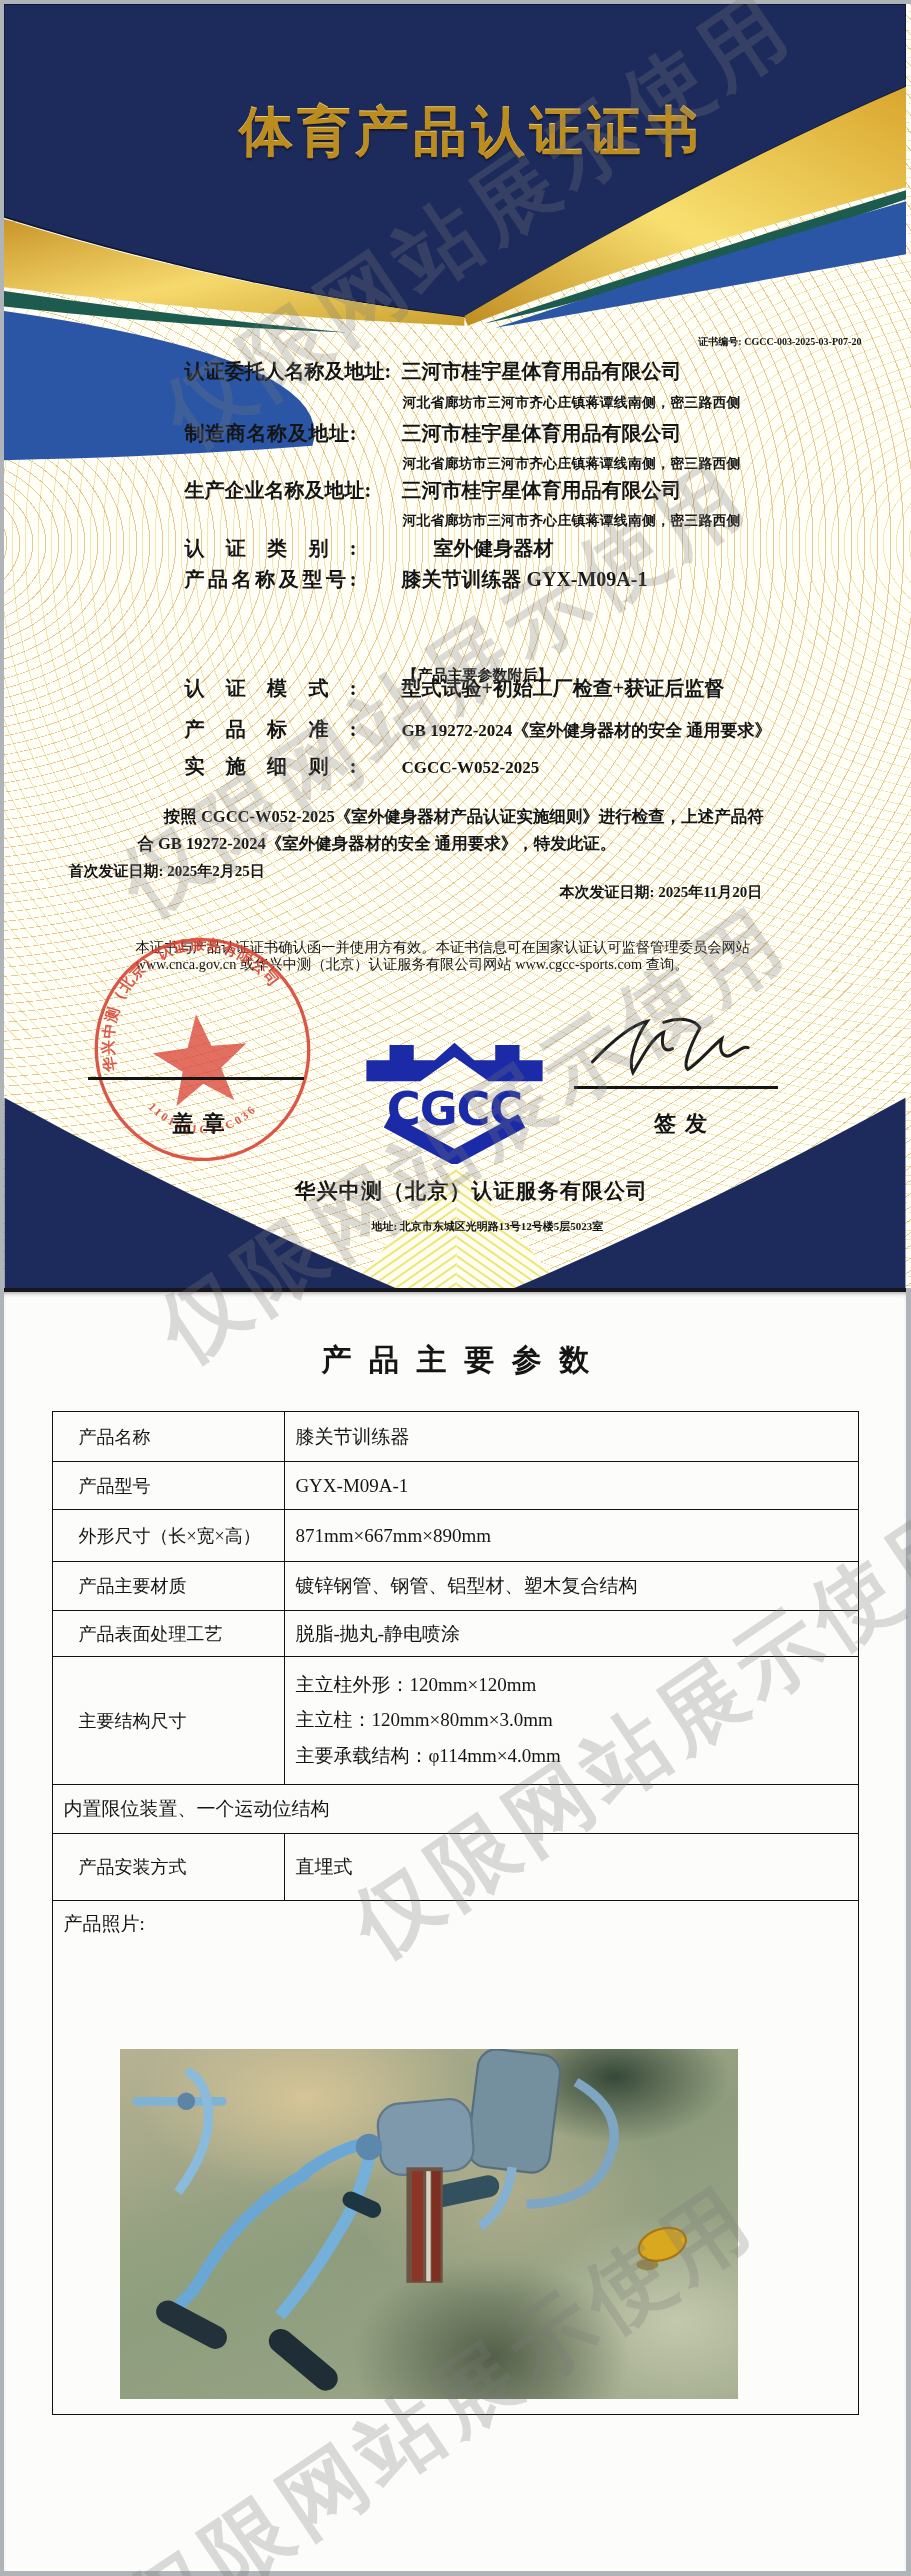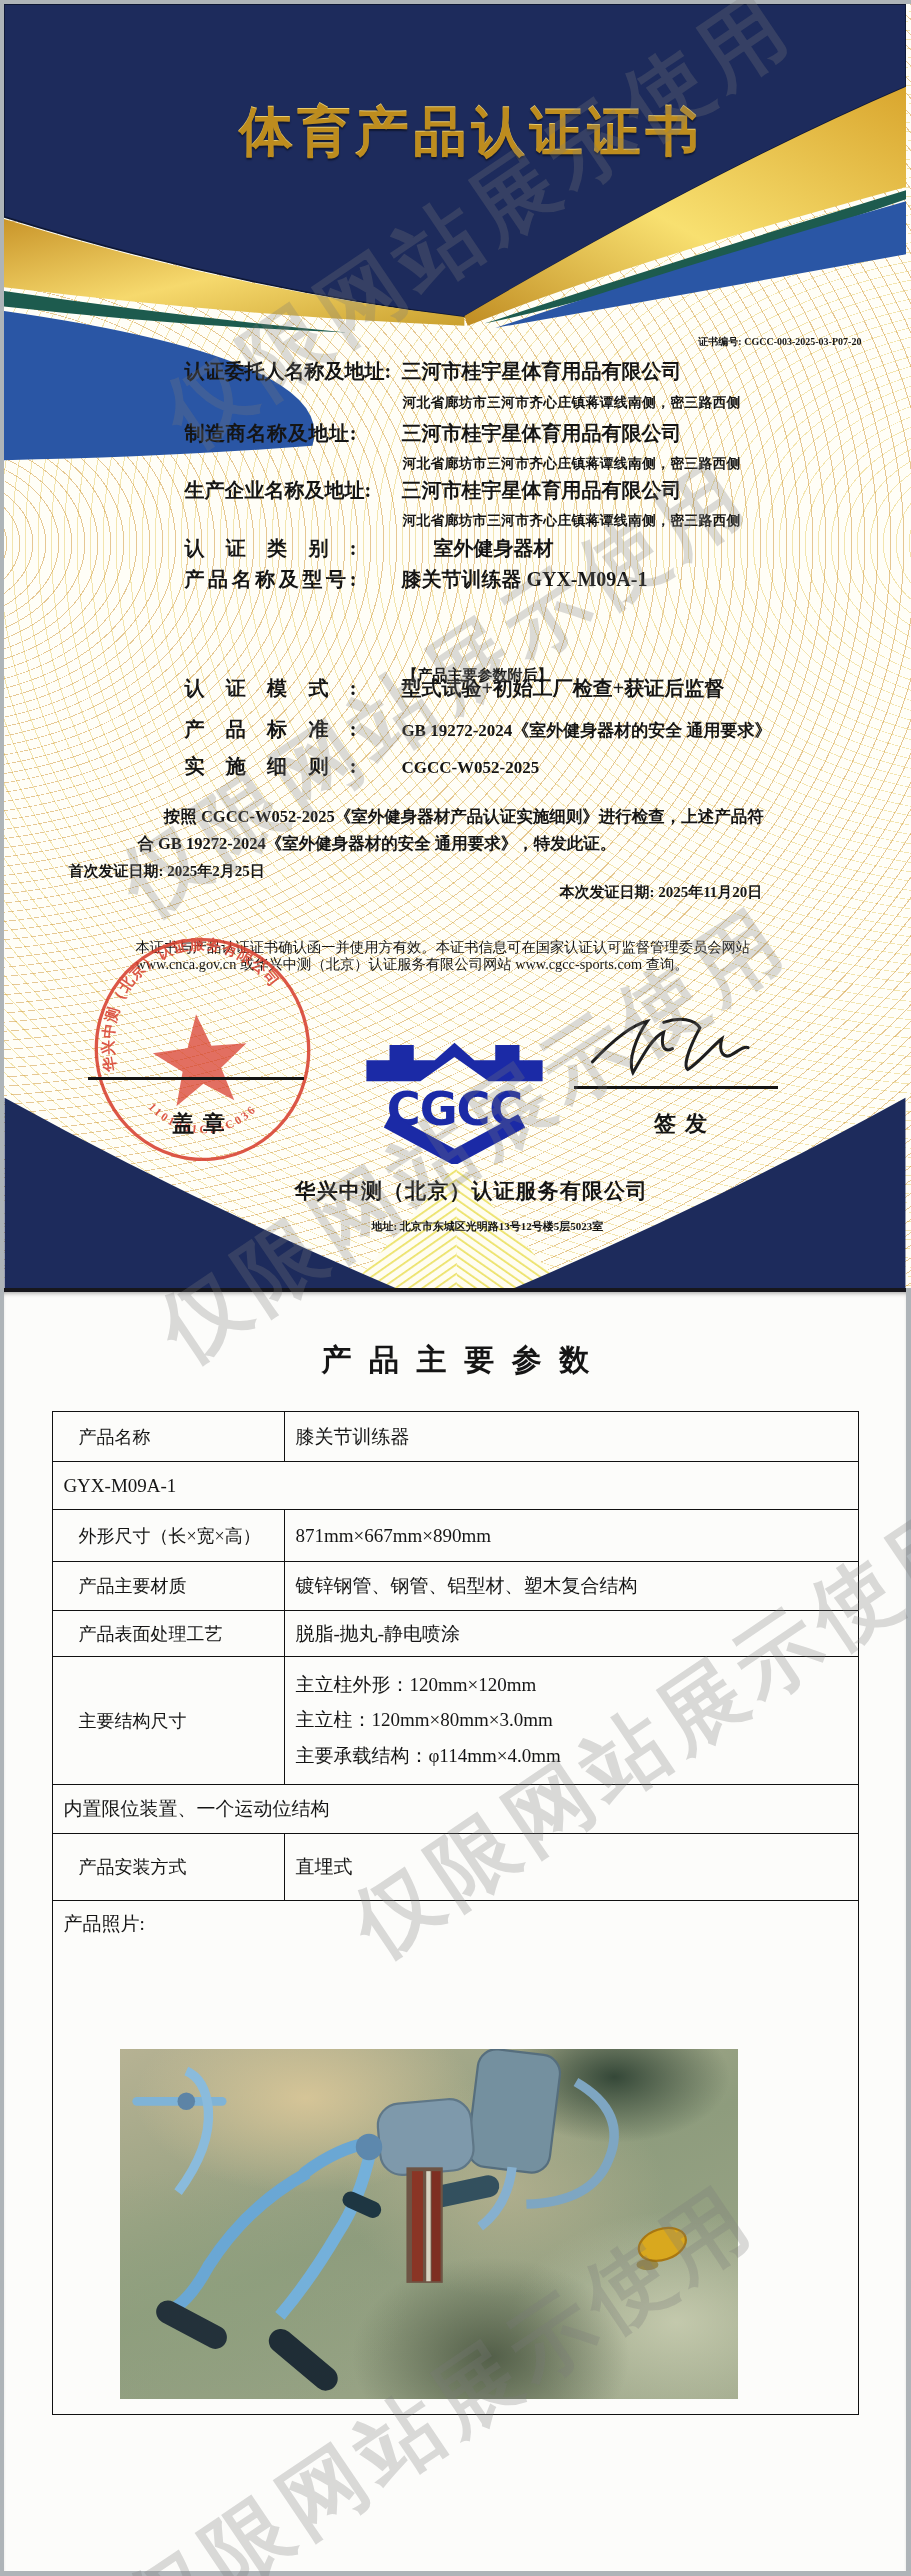--- a/index.html
+++ b/index.html
@@ -241,20 +241,21 @@
 
 <div class="page2">
   <div class="pt-title">产品主要参数</div>
 
   <div class="ptable">
     <div class="prow h1r">
       <div class="pcell-l">产品名称</div>
       <div class="pcell-v">膝关节训练器</div>
     </div>
     <div class="prow h2r">
+      <div class="pcell-l">产品型号</div>
       <div class="pcell-v">GYX-M09A-1</div>
     </div>
     <div class="prow h3r">
       <div class="pcell-l">外形尺寸（长×宽×高）</div>
       <div class="pcell-v">871mm×667mm×890mm</div>
     </div>
     <div class="prow h4r">
       <div class="pcell-l">产品主要材质</div>
       <div class="pcell-v">镀锌钢管、钢管、铝型材、塑木复合结构</div>
     </div>

